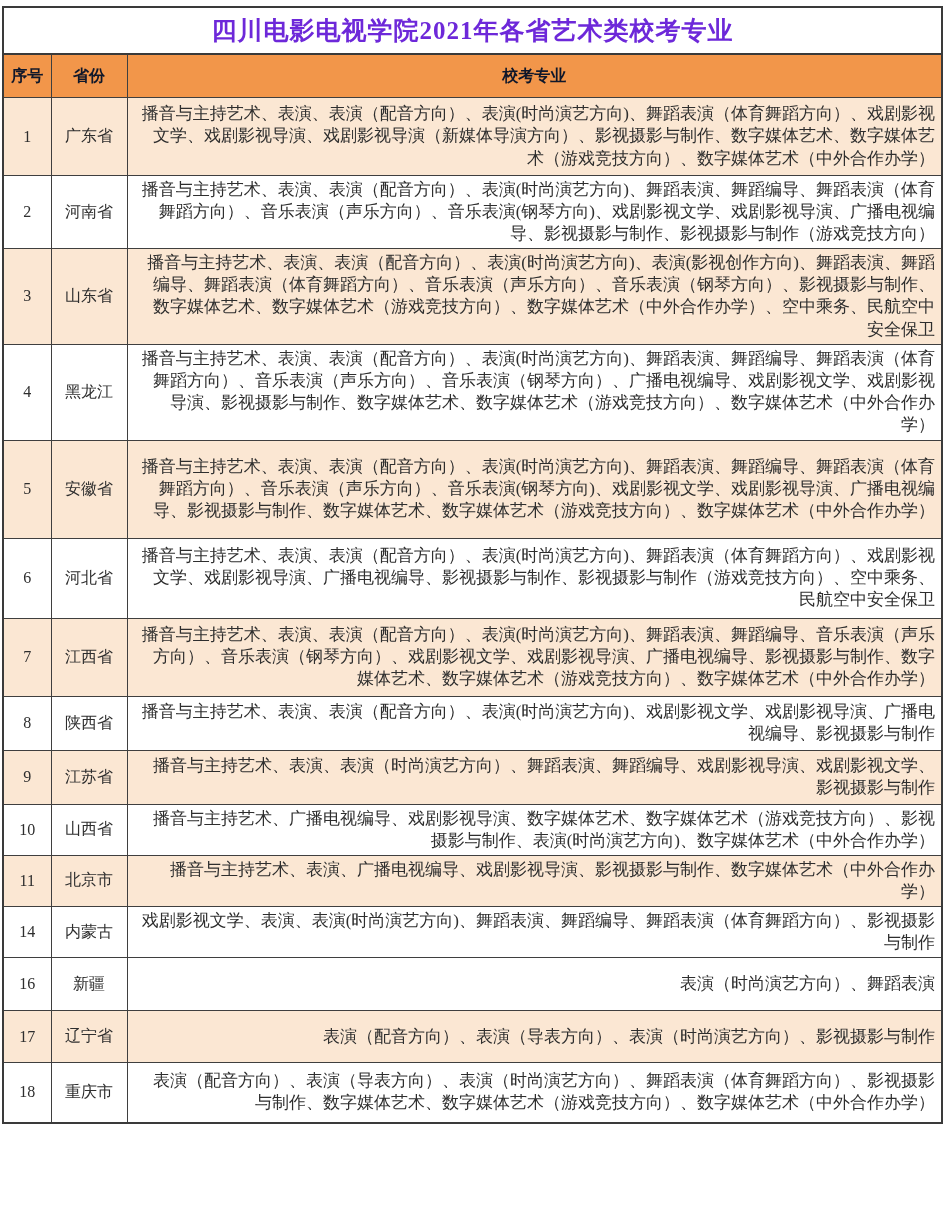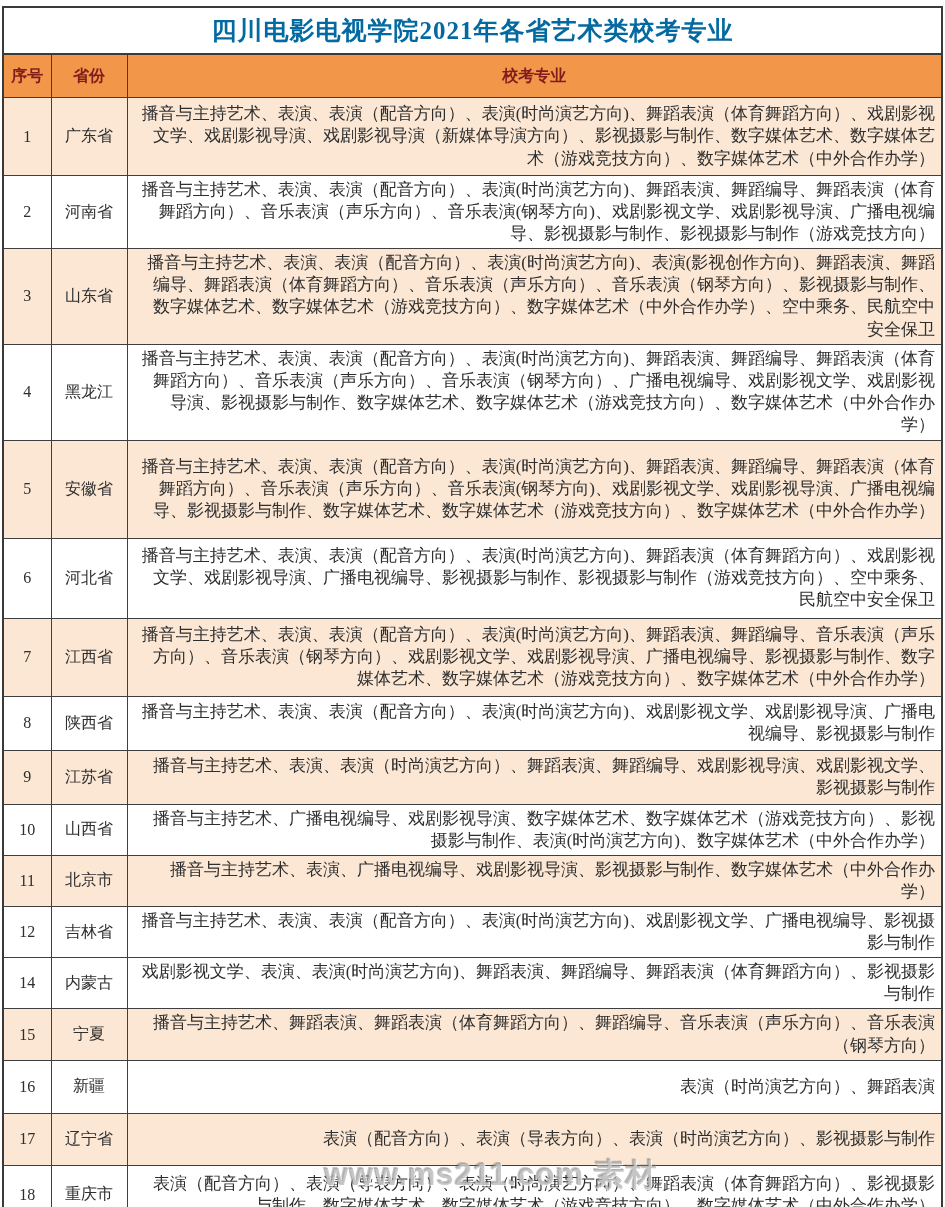--- a/index.html
+++ b/index.html
@@ -21,31 +21,31 @@
     border:2px solid #3a3a3a;
   }
   col.c-no{width:48px;}
   col.c-prov{width:76px;}
   th,td{
     border:1px solid #3f3f3f;
     vertical-align:middle;
   }
   tr.title-row th{
     background:#ffffff;
-    color:#0369a1;
+    color:#6d28d9;
     font-size:25px;
     font-weight:bold;
     text-align:center;
     padding:6px 4px;
     letter-spacing:1px;
     border-bottom:2px solid #3a3a3a;
   }
   tr.head-row th{
     background:#F2964A;
-    color:#7f1d1d;
+    color:#0f172a;
     font-weight:bold;
     font-size:16px;
     text-align:center;
     height:38px;
     padding:2px;
   }
   td.no-cell, td.prov-cell{
     text-align:center;
     font-size:16px;
     padding:2px;
@@ -145,33 +145,23 @@
     <td class="no-cell">10</td>
     <td class="prov-cell">山西省</td>
     <td class="majors-cell">播音与主持艺术、广播电视编导、戏剧影视导演、数字媒体艺术、数字媒体艺术（游戏竞技方向）、影视摄影与制作、表演(时尚演艺方向)、数字媒体艺术（中外合作办学）</td>
   </tr>
         <tr class="data-row alt" style="height: 48px;">
     <td class="no-cell">11</td>
     <td class="prov-cell">北京市</td>
     <td class="majors-cell">播音与主持艺术、表演、广播电视编导、戏剧影视导演、影视摄影与制作、数字媒体艺术（中外合作办学）</td>
   </tr>
         <tr class="data-row" style="height: 46px;">
-    <td class="no-cell">12</td>
-    <td class="prov-cell">吉林省</td>
-    <td class="majors-cell">播音与主持艺术、表演、表演（配音方向）、表演(时尚演艺方向)、戏剧影视文学、广播电视编导、影视摄影与制作</td>
-  </tr>
-        <tr class="data-row" style="height: 46px;">
     <td class="no-cell">14</td>
     <td class="prov-cell">内蒙古</td>
     <td class="majors-cell">戏剧影视文学、表演、表演(时尚演艺方向)、舞蹈表演、舞蹈编导、舞蹈表演（体育舞蹈方向）、影视摄影与制作</td>
-  </tr>
-        <tr class="data-row alt" style="height: 46px;">
-    <td class="no-cell">15</td>
-    <td class="prov-cell">宁夏</td>
-    <td class="majors-cell">播音与主持艺术、舞蹈表演、舞蹈表演（体育舞蹈方向）、舞蹈编导、音乐表演（声乐方向）、音乐表演（钢琴方向）</td>
   </tr>
         <tr class="data-row" style="height: 53px;">
     <td class="no-cell">16</td>
     <td class="prov-cell">新疆</td>
     <td class="majors-cell">表演（时尚演艺方向）、舞蹈表演</td>
   </tr>
         <tr class="data-row alt" style="height: 52px;">
     <td class="no-cell">17</td>
     <td class="prov-cell">辽宁省</td>
     <td class="majors-cell">表演（配音方向）、表演（导表方向）、表演（时尚演艺方向）、影视摄影与制作</td>

